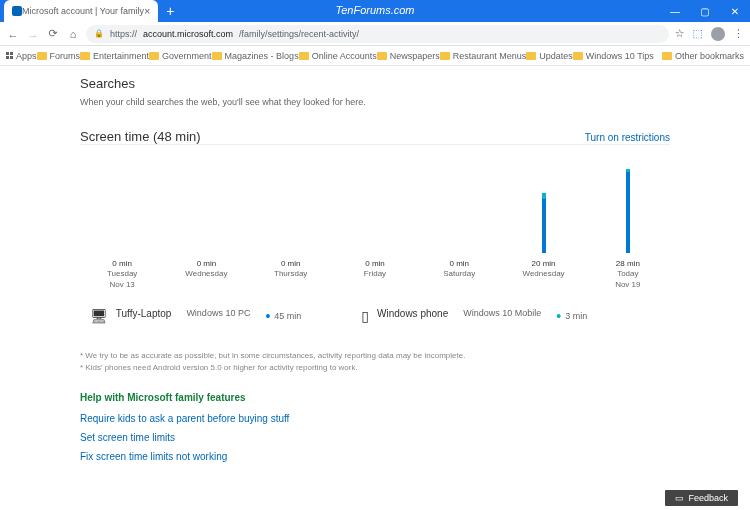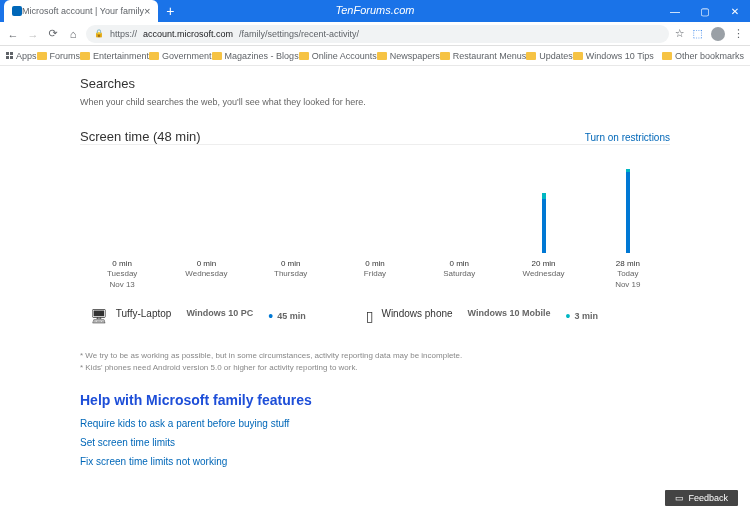--- a/index.html
+++ b/index.html
@@ -46,29 +46,29 @@
     .bar-a { background: #0078d4; width: 4px; }
     .bar-b { background: #00b7c3; width: 4px; }
     .chart-labels { display: flex; margin-top: 6px; }
     .chart-label { flex: 1; text-align: center; font-size: 8px; color: #666; line-height: 1.3; }
     .chart-label .val { color: #333; }
     
     .devices { display: flex; gap: 60px; margin-top: 18px; padding-left: 10px; }
     .device { display: flex; gap: 8px; font-size: 9px; }
     .device-icon { font-size: 14px; color: #333; }
     .device-name { color: #333; font-size: 10px; }
-    .device-meta { color: #666; font-weight: bold; }
+    .device-meta { color: #666; }
     .dot-a { color: #0078d4; font-size: 14px; line-height: 6px; }
     .dot-b { color: #00b7c3; font-size: 14px; line-height: 6px; }
     .device-info { display: flex; flex-direction: row; gap: 15px; }
     .device-row { display: flex; gap: 4px; align-items: center; }
     
     .disclaimers { margin-top: 26px; font-size: 8px; color: #888; line-height: 1.5; }
     
-    .help-h { margin-top: 18px; font-size: 14px; font-weight: 600; color: #1d4ed8; }
+    .help-h { margin-top: 18px; font-size: 10px; font-weight: 600; color: #15803d; }
     .help-links { margin-top: 10px; font-size: 10px; display: flex; flex-direction: column; gap: 8px; }
     .help-links a { color: #0067b8; text-decoration: none; }
     
     .feedback { position: absolute; bottom: 4px; right: 12px; background: #444; color: #fff; font-size: 9px; padding: 3px 10px; border-radius: 1px; display: flex; align-items: center; gap: 5px; }
   </style>
 </head>
 <body>
 
 <div class="titlebar">
   <div class="titlebar-tab">
@@ -264,21 +264,21 @@
         <span class="device-meta">Windows 10 Mobile</span>
         <div class="device-row">
             <span class="dot-b">•</span>
             <span class="device-meta">3 min</span>
           </div>
       </div>
     </div>
   </div>
 
   <div class="disclaimers">
-    <div>* We try to be as working as possible, but in some circumstances, activity reporting data may be incomplete.</div>
+    <div>* We try to be as accurate as possible, but in some circumstances, activity reporting data may be incomplete.</div>
     <div>* Kids' phones need Android version 5.0 or higher for activity reporting to work.</div>
   </div>
 
   <div class="help-h">Help with Microsoft family features</div>
   <div class="help-links">
     <a href="#">Require kids to ask a parent before buying stuff</a>
     <a href="#">Set screen time limits</a>
     <a href="#">Fix screen time limits not working</a>
   </div>
 </div>

